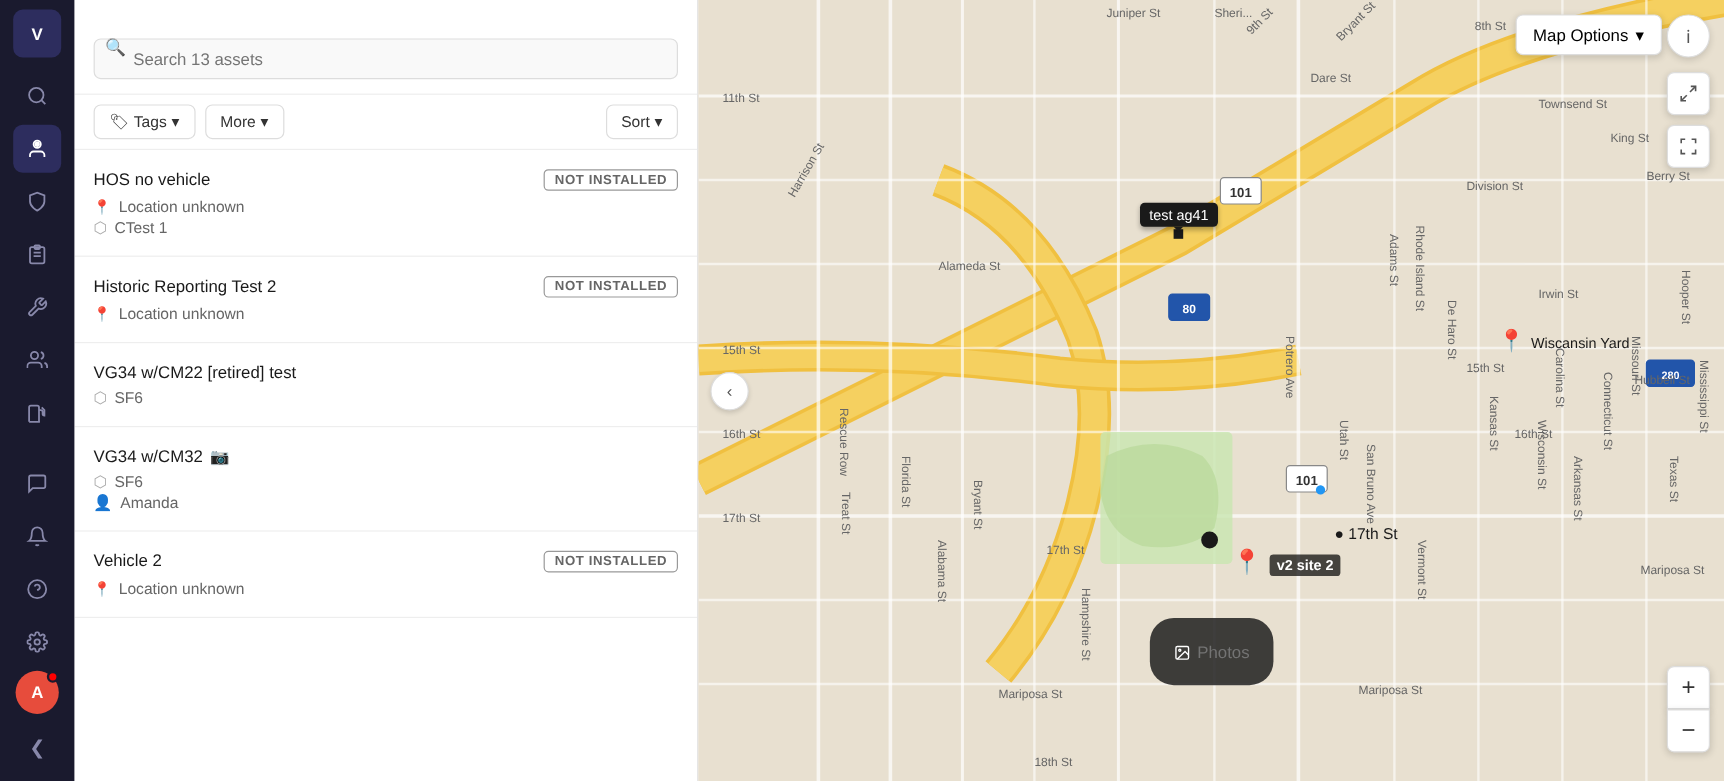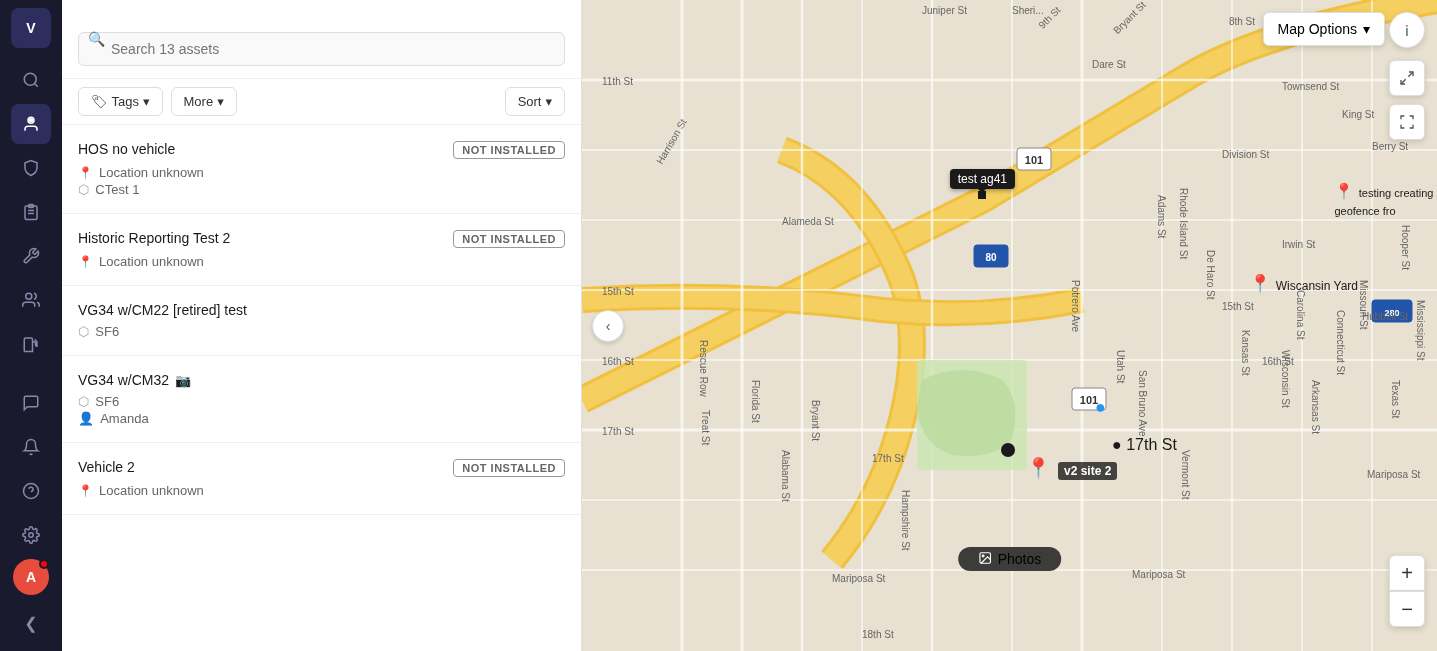--- a/index.html
+++ b/index.html
@@ -292,27 +292,27 @@
     }
     .marker-dot {
       width: 8px; height: 8px;
       background: #1a1a1a;
       margin: 2px auto 0;
     }
     .photos-btn {
       position: absolute;
       bottom: 80px; left: 50%; transform: translateX(-50%);
       background: rgba(30,30,30,0.85);
-      color: #000000;
-      padding: 4px 20px;
+      color: #737373;
+      padding: 20px 20px;
       border-radius: 20px;
       font-size: 14px;
       cursor: pointer;
       z-index: 10;
-      display: flex; align-items: flex-start; gap: 6px;
+      display: flex; align-items: flex-end; gap: 6px;
     }
   </style>
 </head>
 <body>
 
 <div class="icon-sidebar">
   <div class="logo">V</div>
 
   <div class="nav-icon">
     <svg width="18" height="18" viewBox="0 0 24 24" fill="none" stroke="currentColor" stroke-width="2">
@@ -638,27 +638,23 @@
   </div>
 
   <div class="map-marker" style="top: 42%; left: 78%;">
     <span style="color:#2196F3; font-size:18px;">📍</span>
     <span style="font-size:12px; color:#1a1a1a; font-weight:500;margin-top:40px;">Wiscansin Yard</span>
   </div>
 
   <div class="map-marker" style="top: 68%; left: 49%; width:14px; height:14px; border-radius:50%; background:#1a1a1a;"></div>
 
   <div class="map-marker" style="top: 67%; left: 62%;">
-    <span style="font-size:16px; color:#1a1a1a; font-weight:500;text-align:right;">● 17th St</span>
-  </div>
-
-  <div class="map-marker" style="top: 28%; left: 88%;">
-    <span style="color:#2196F3; font-size:16px;">📍</span>
-    <span style="font-size:11px; color:#1a1a1a; font-weight:500;">testing creating geofence fro</span>
-  </div>
+    <span style="font-size:13px; color:#1a1a1a; font-weight:500;text-align:right;">● 17th St</span>
+  </div>
+
 
   <div class="map-marker" style="top: 61%; left: 60%;">
     <span style="color:#2196F3; font-size:18px;">●</span>
   </div>
 
   <div class="map-options-btn">
     <span>Map Options</span>
     <span>▾</span>
   </div>
 

